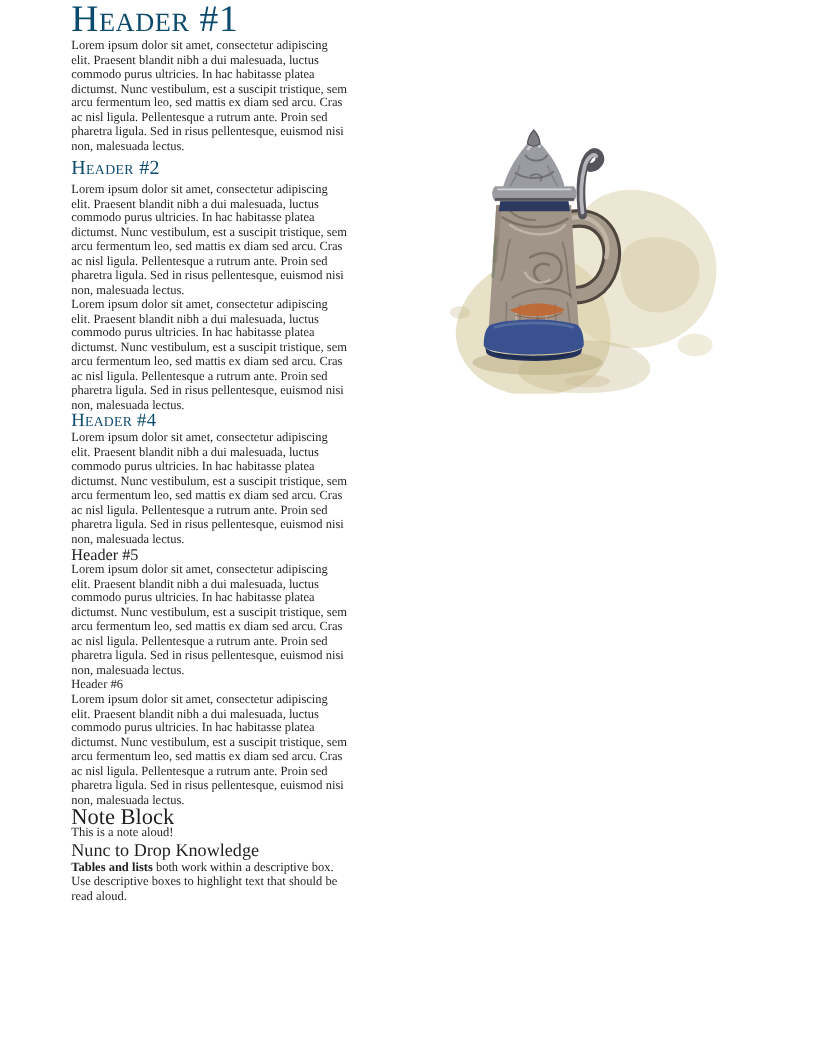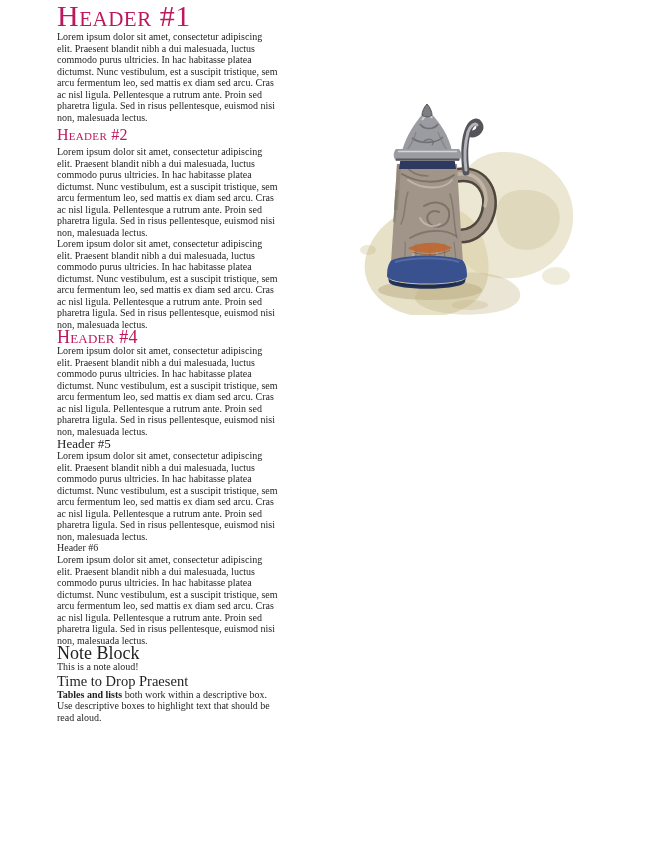--- a/index.html
+++ b/index.html
@@ -16,25 +16,25 @@
     --ill-accent:#c0662f;
   }
   html,body{margin:0;padding:0;background:#e8e8e8;}
   .page{
     position:relative;width:651px;height:844px;background:var(--page-bg);
     font-family:"Liberation Serif", serif;color:var(--text);overflow:hidden;
     margin:0 auto;
   }
   .column{position:absolute;left:57px;top:0;width:268px;}
   .column h1,.column h2,.column h3,.column h4,.column h5,.column h6,.column p{margin:0;padding:0;font-weight:normal;}
-  .hsc{font-variant:small-caps;color:#be185d;}
+  .hsc{font-variant:small-caps;color:#0c4a6e;}
   .h1{font-size:30px;line-height:31px;margin-top:45px;letter-spacing:.5px;}
   .h2{font-size:16px;line-height:23px;margin-top:0;letter-spacing:.3px;}
   .h3{font-size:15px;line-height:16px;margin-top:-1px;padding-bottom:2px;border-bottom:1.5px solid var(--rule);letter-spacing:.3px;}
-  .h4{font-size:18px;line-height:15px;margin-top:-3px;letter-spacing:.2px;}
+  .h4{font-size:15px;line-height:15px;margin-top:-3px;letter-spacing:.2px;}
   .h5{font-size:13px;line-height:13px;margin-top:0;font-weight:bold;}
   .h6{font-size:10px;line-height:12px;margin-top:-2px;font-weight:bold;}
   .note-title{font-size:18px;line-height:15px;margin-top:-3px;font-weight:bold;}
   .know-title{font-size:14.5px;line-height:16px;margin-top:0;font-weight:bold;}
   .body{font-size:10px;line-height:11.5px;white-space:pre-line;}
   .p-mt4{margin-top:4px;} .p-mt1{margin-top:1px;} .p-mt0{margin-top:0;}
   .know-text{margin-top:1px;}
   .tables-line{margin-top:-3px;}
   .tables-line b{font-weight:bold;}
   .stein{position:absolute;left:350px;top:100px;width:230px;height:215px;}
@@ -107,21 +107,21 @@
 commodo purus ultricies. In hac habitasse platea
 dictumst. Nunc vestibulum, est a suscipit tristique, sem
 arcu fermentum leo, sed mattis ex diam sed arcu. Cras
 ac nisl ligula. Pellentesque a rutrum ante. Proin sed
 pharetra ligula. Sed in risus pellentesque, euismod nisi
 non, malesuada lectus.</p>
 
     <h5 class="note-title">Note Block</h5>
     <p class="body p-mt0">This is a note aloud!</p>
 
-    <h5 class="know-title">Time to Drop Praesent</h5>
+    <h5 class="know-title">Nunc to Drop Knowledge</h5>
     <p class="body tables-line"><b>Tables and lists</b><span> both work within a descriptive box.</span></p>
     <p class="body know-text">Use descriptive boxes to highlight text that should be
 read aloud.</p>
 
   </div>
 
   <svg class="stein" viewBox="0 0 230 215" aria-hidden="true">
 
     <g>
       <path class="c-wash" opacity="0.50" d="M150,52 C185,50 216,74 222,104 C228,136 210,164 182,174 C156,183 128,178 114,162 C100,146 98,114 106,90 C114,66 128,54 150,52 Z"></path>

